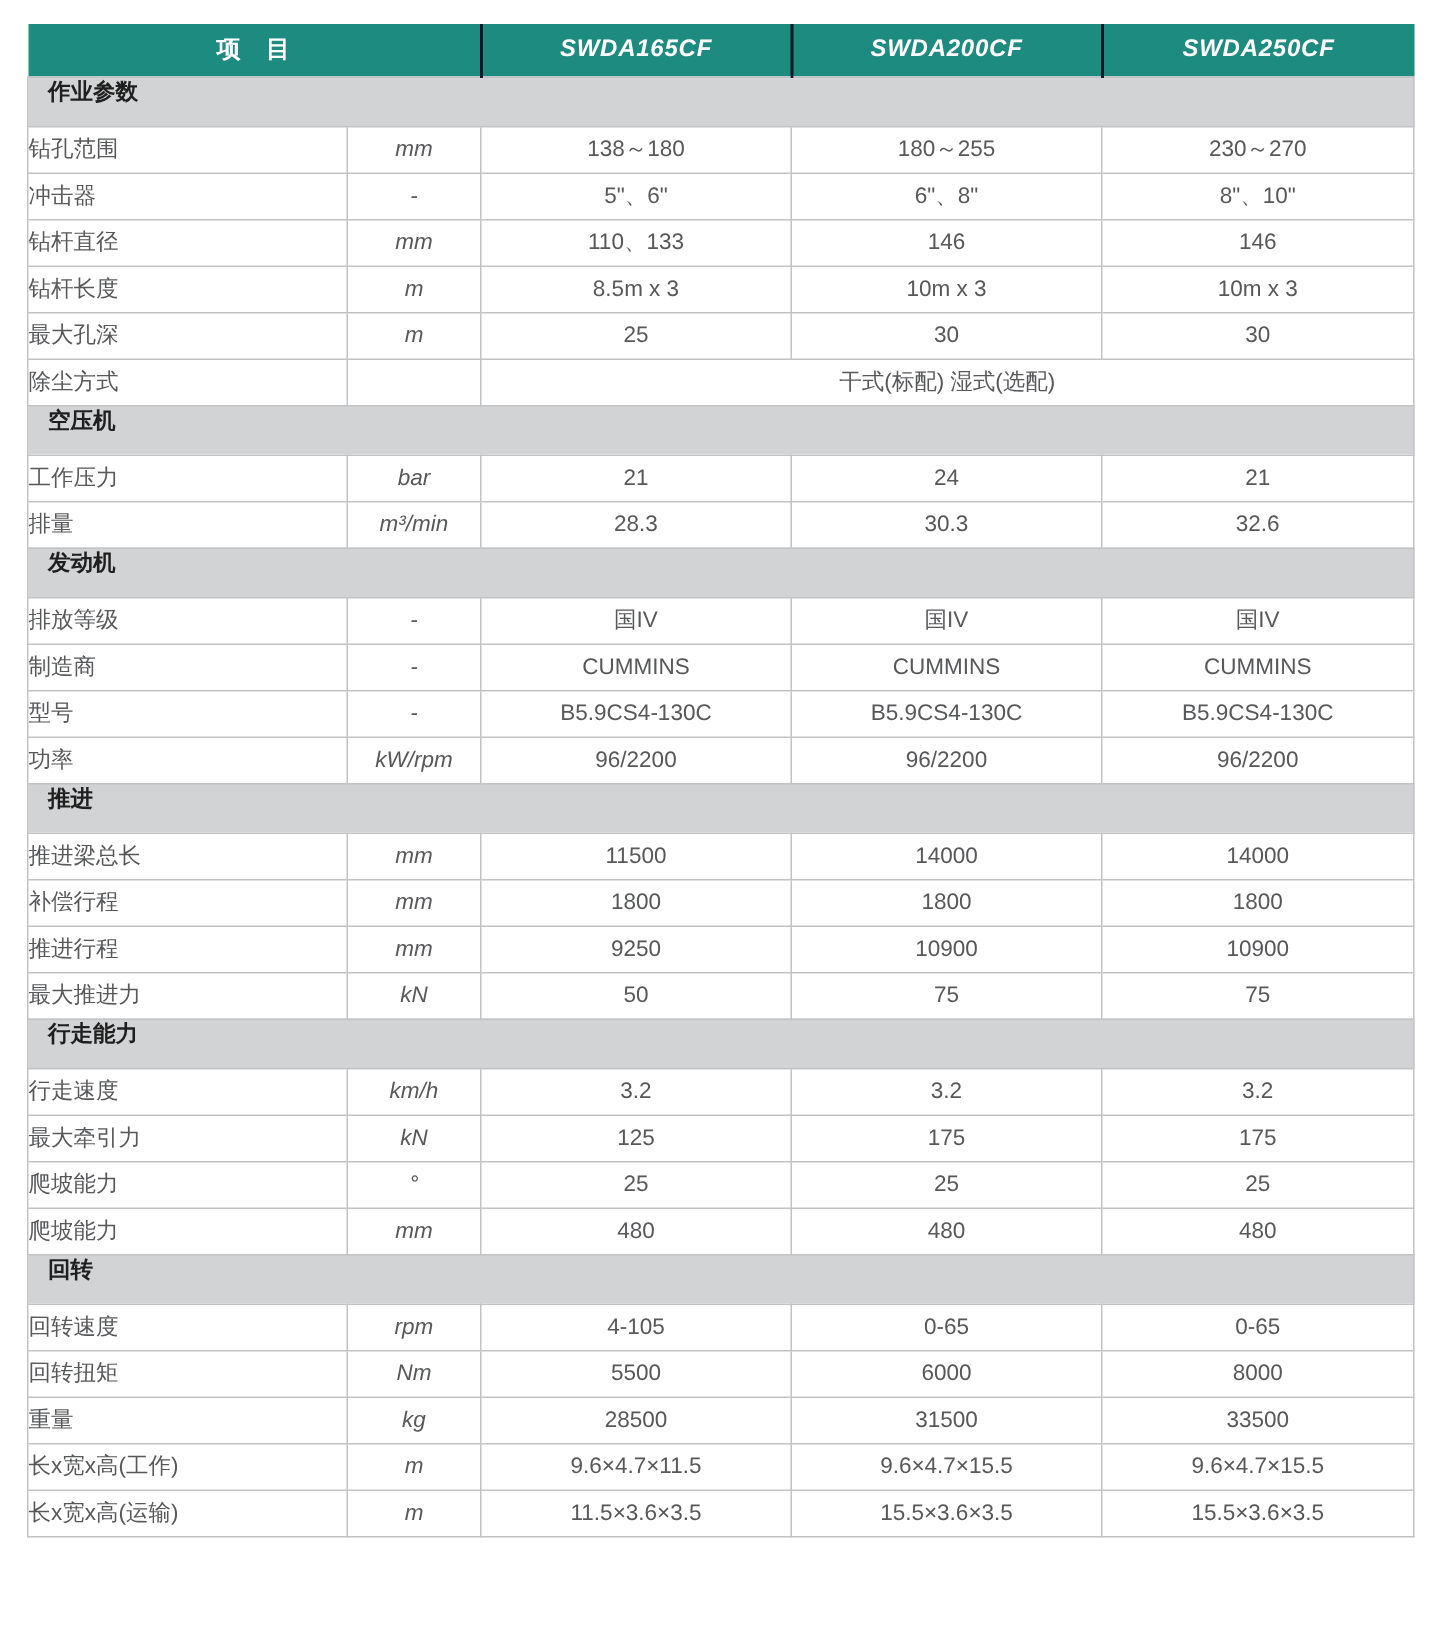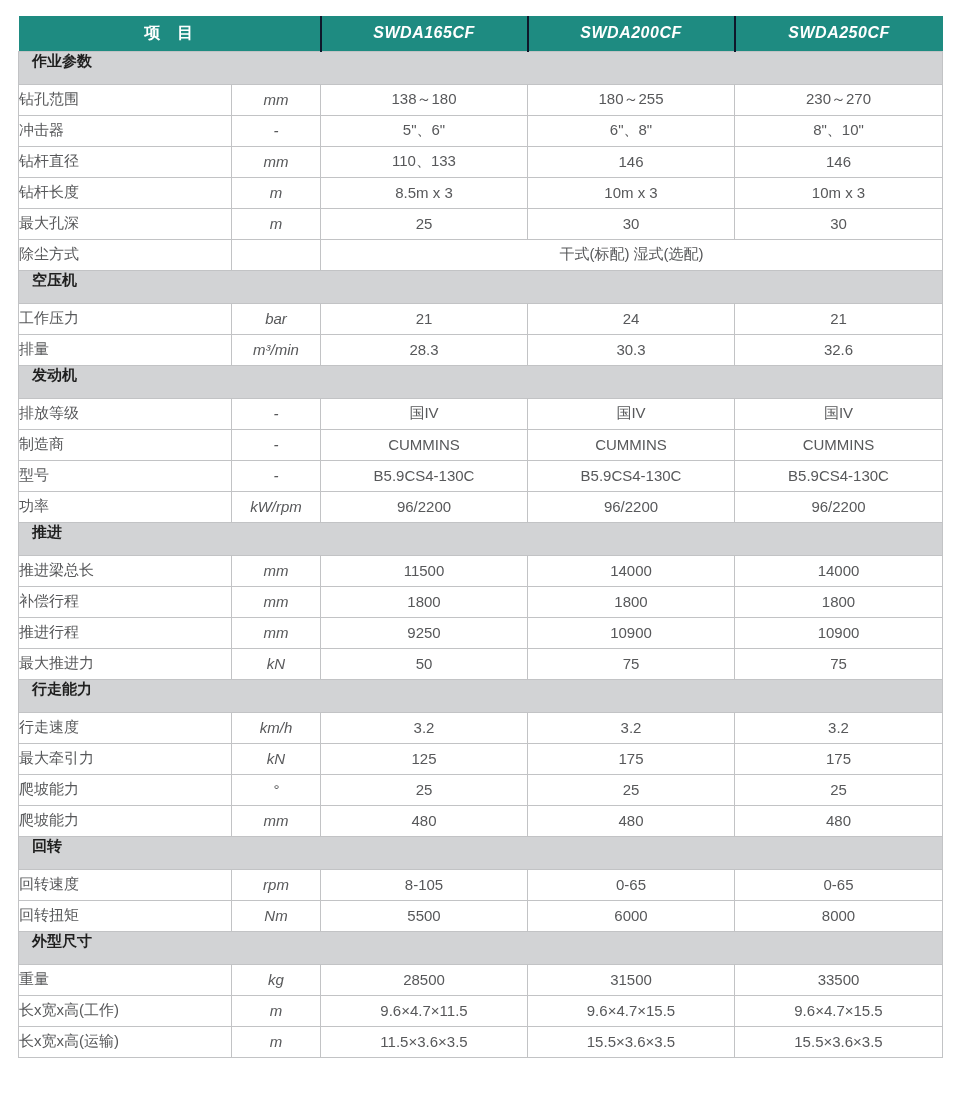--- a/index.html
+++ b/index.html
@@ -214,34 +214,31 @@
           <td class="value-cell">480</td>
           <td class="value-cell">480</td>
           <td class="value-cell">480</td>
         </tr>
         <tr>
           <td class="section-title" colspan="5">回转</td>
         </tr>
         <tr class="data-row">
           <td class="label-cell">回转速度</td>
           <td class="unit-cell">rpm</td>
-          <td class="value-cell">8-105</td>
+          <td class="value-cell">4-105</td>
           <td class="value-cell">0-65</td>
           <td class="value-cell">0-65</td>
         </tr>
         <tr class="data-row">
           <td class="label-cell">回转扭矩</td>
           <td class="unit-cell">Nm</td>
           <td class="value-cell">5500</td>
           <td class="value-cell">6000</td>
           <td class="value-cell">8000</td>
         </tr>
-        <tr>
-          <td class="section-title" colspan="5">外型尺寸</td>
-        </tr>
         <tr class="data-row">
           <td class="label-cell">重量</td>
           <td class="unit-cell">kg</td>
           <td class="value-cell">28500</td>
           <td class="value-cell">31500</td>
           <td class="value-cell">33500</td>
         </tr>
         <tr class="data-row">
           <td class="label-cell">长x宽x高(工作)</td>
           <td class="unit-cell">m</td>

